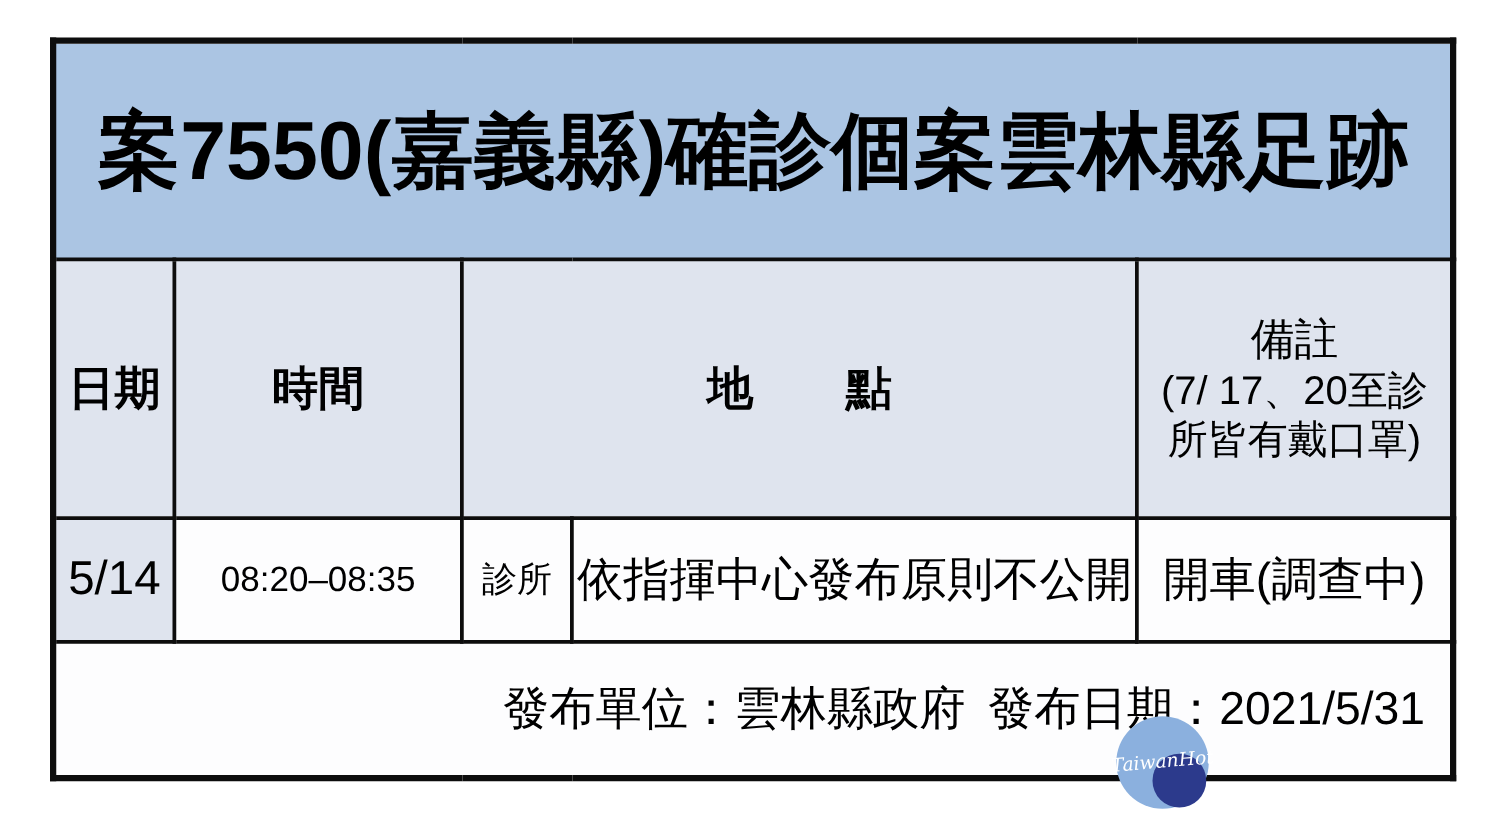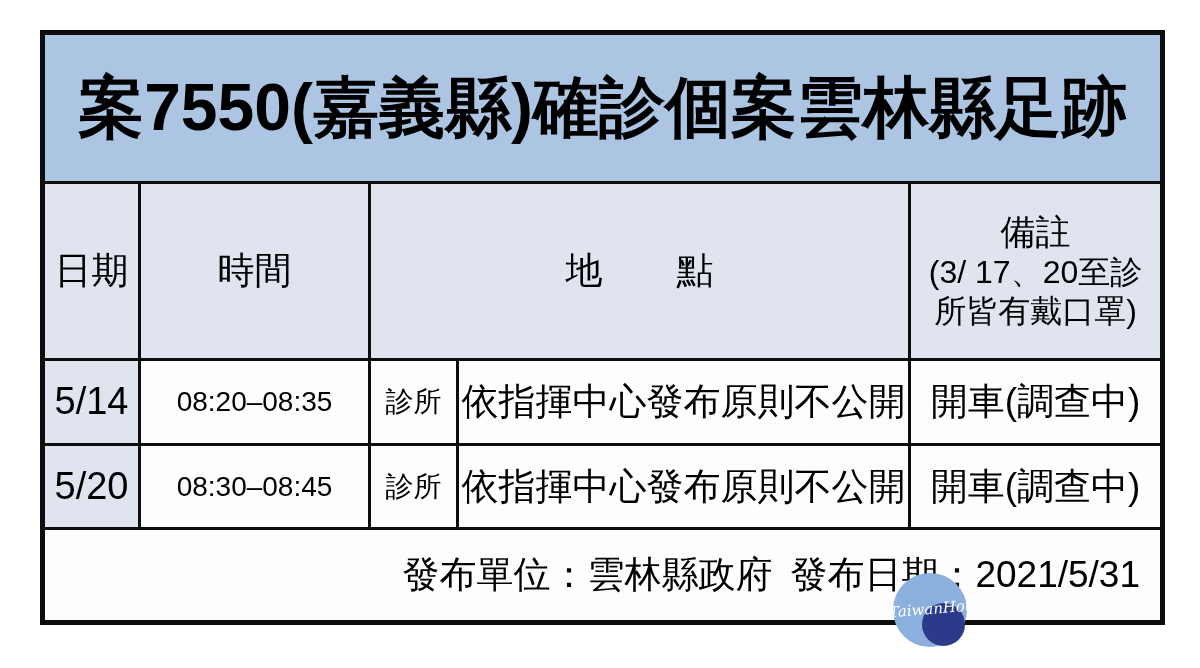--- a/index.html
+++ b/index.html
@@ -29,21 +29,21 @@
   tr.header-row-2{height:107px;}
   tr.data-row{height:66px;}
   tr.footer-row{height:73px;}
 
   .title-cell{
     background:var(--title_bg);
     font-size:66px;font-weight:700;letter-spacing:0px;
     white-space:nowrap;
     text-align:center;
   }
-  .head-cell{background:var(--header_bg);font-size:37px;}
+  .head-cell{background:var(--header_bg);font-size:37px;font-weight:bold;}
   .remark-head{background:var(--header_bg);padding:0 6px;}
   .remark-head .remark-title{font-size:35px;line-height:1.2;}
   .remark-head .remark-note{font-size:32px;line-height:1.22;word-break:break-all;}
   .empty-cell{background:var(--header_bg);}
 
   .data-cell{background:var(--cell_bg);font-size:28px;white-space:nowrap;}
   .date-cell{background:var(--header_bg);font-size:38px;white-space:nowrap;}
   .address-cell{font-size:37px;font-family:Liberation Mono, monospace;}
   .remark-cell{font-size:37px;}
 
@@ -88,40 +88,33 @@
         <tr class="title-row">
       <td class="title-cell" colspan="5">案7550(嘉義縣)確診個案雲林縣足跡</td>
     </tr>
 
     <tr class="header-row-1">
       <td class="head-cell">日期</td>
       <td class="head-cell">時間</td>
       <td class="head-cell" colspan="2">地　　點</td>
       <td class="remark-head">
         <div class="remark-title">備註</div>
-        <div class="remark-note">(3/ 17、20至診所皆有戴口罩)</div>
+        <div class="remark-note">(7/ 17、20至診所皆有戴口罩)</div>
       </td>
     </tr>
 
 
     <tr class="data-row">
       <td class="date-cell">5/14</td>
       <td class="data-cell">08:20–08:35</td>
       <td class="data-cell">診所</td>
       <td class="data-cell address-cell">依指揮中心發布原則不公開</td>
       <td class="data-cell remark-cell">開車(調查中)</td>
     </tr>
 
-    <tr class="data-row">
-      <td class="date-cell">5/20</td>
-      <td class="data-cell">08:30–08:45</td>
-      <td class="data-cell">診所</td>
-      <td class="data-cell address-cell">依指揮中心發布原則不公開</td>
-      <td class="data-cell remark-cell">開車(調查中)</td>
-    </tr>
 
     <tr class="footer-row">
       <td class="footer-cell" colspan="5">
         <span class="publisher">發布單位：雲林縣政府</span><span>發布日期：2021/5/31</span>
       </td>
     </tr>
   </tbody>
     </table>
 
   <div class="logo logo-circle-light"></div>

